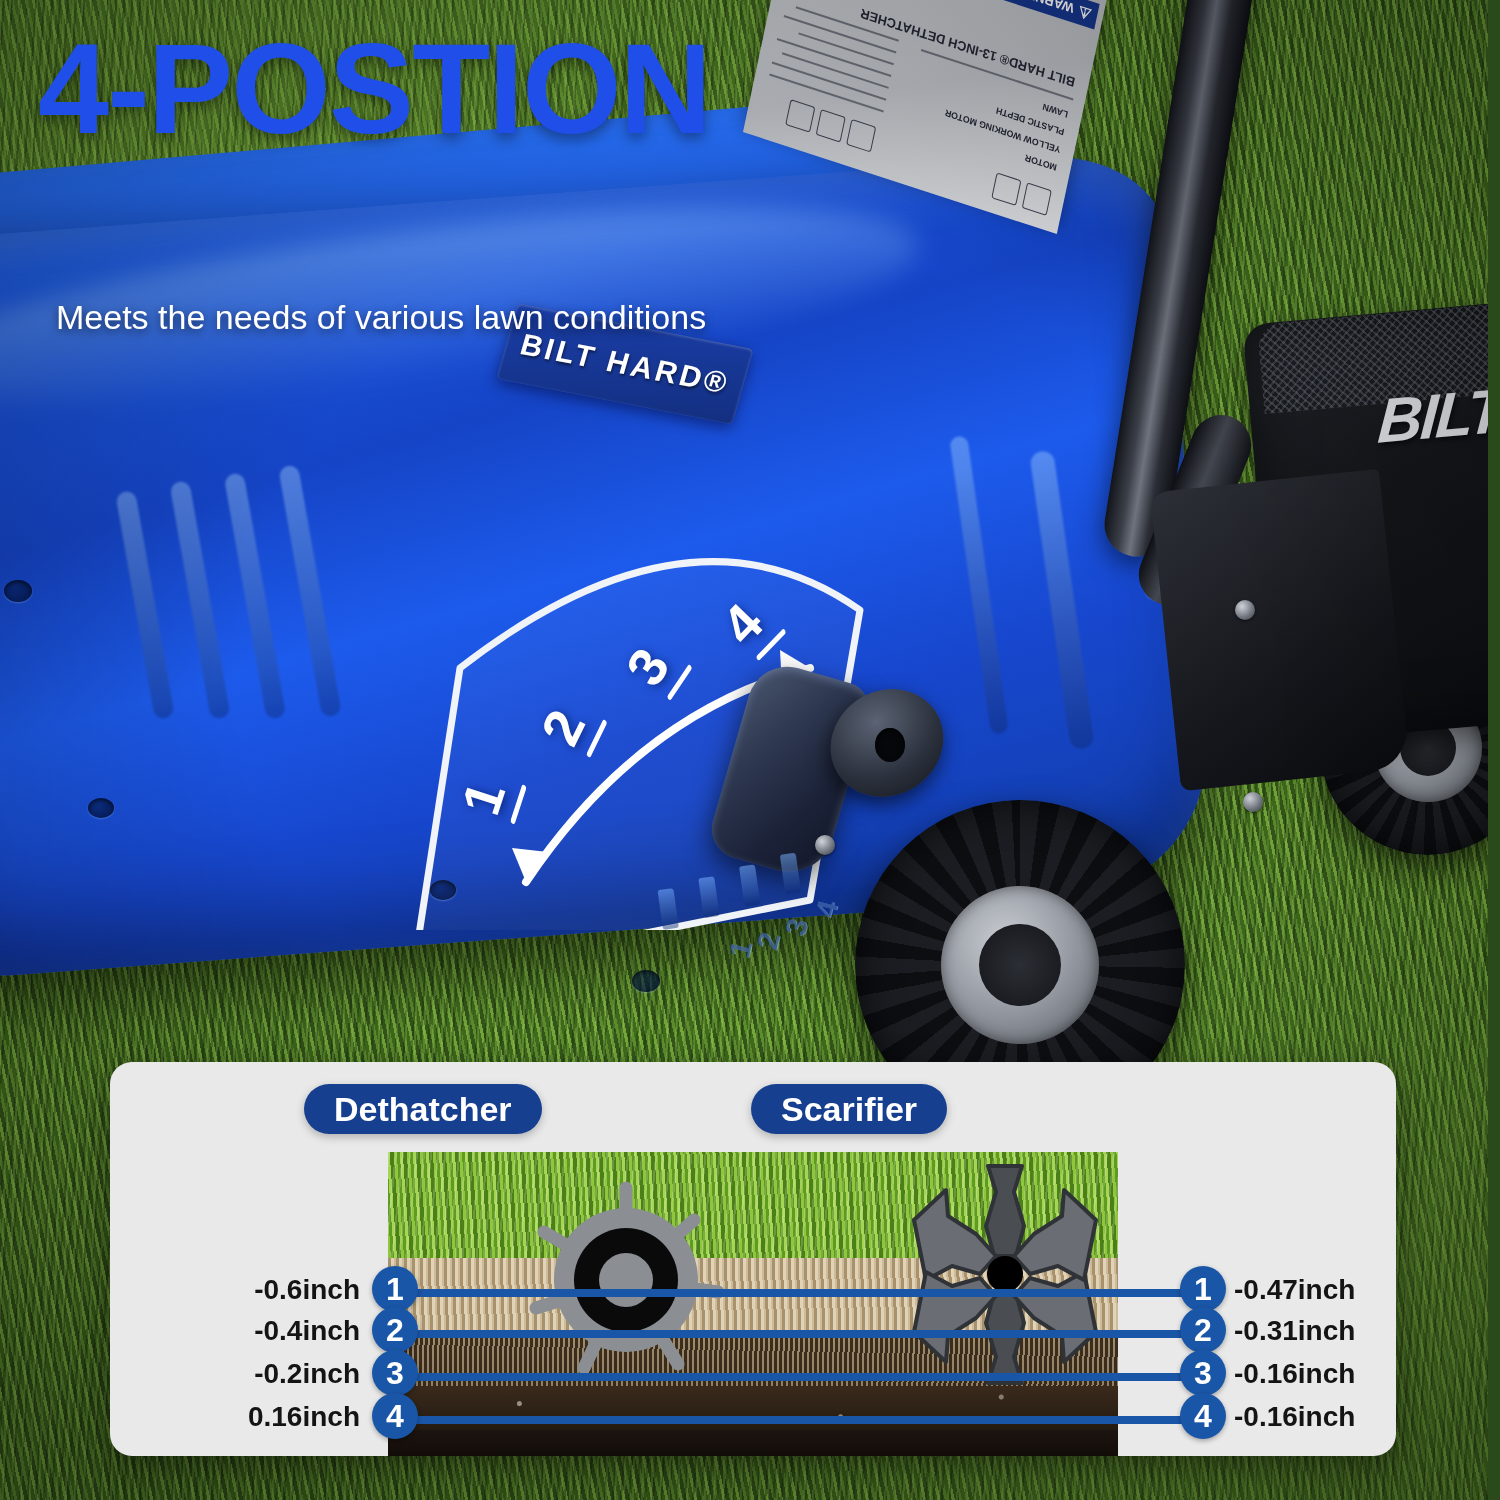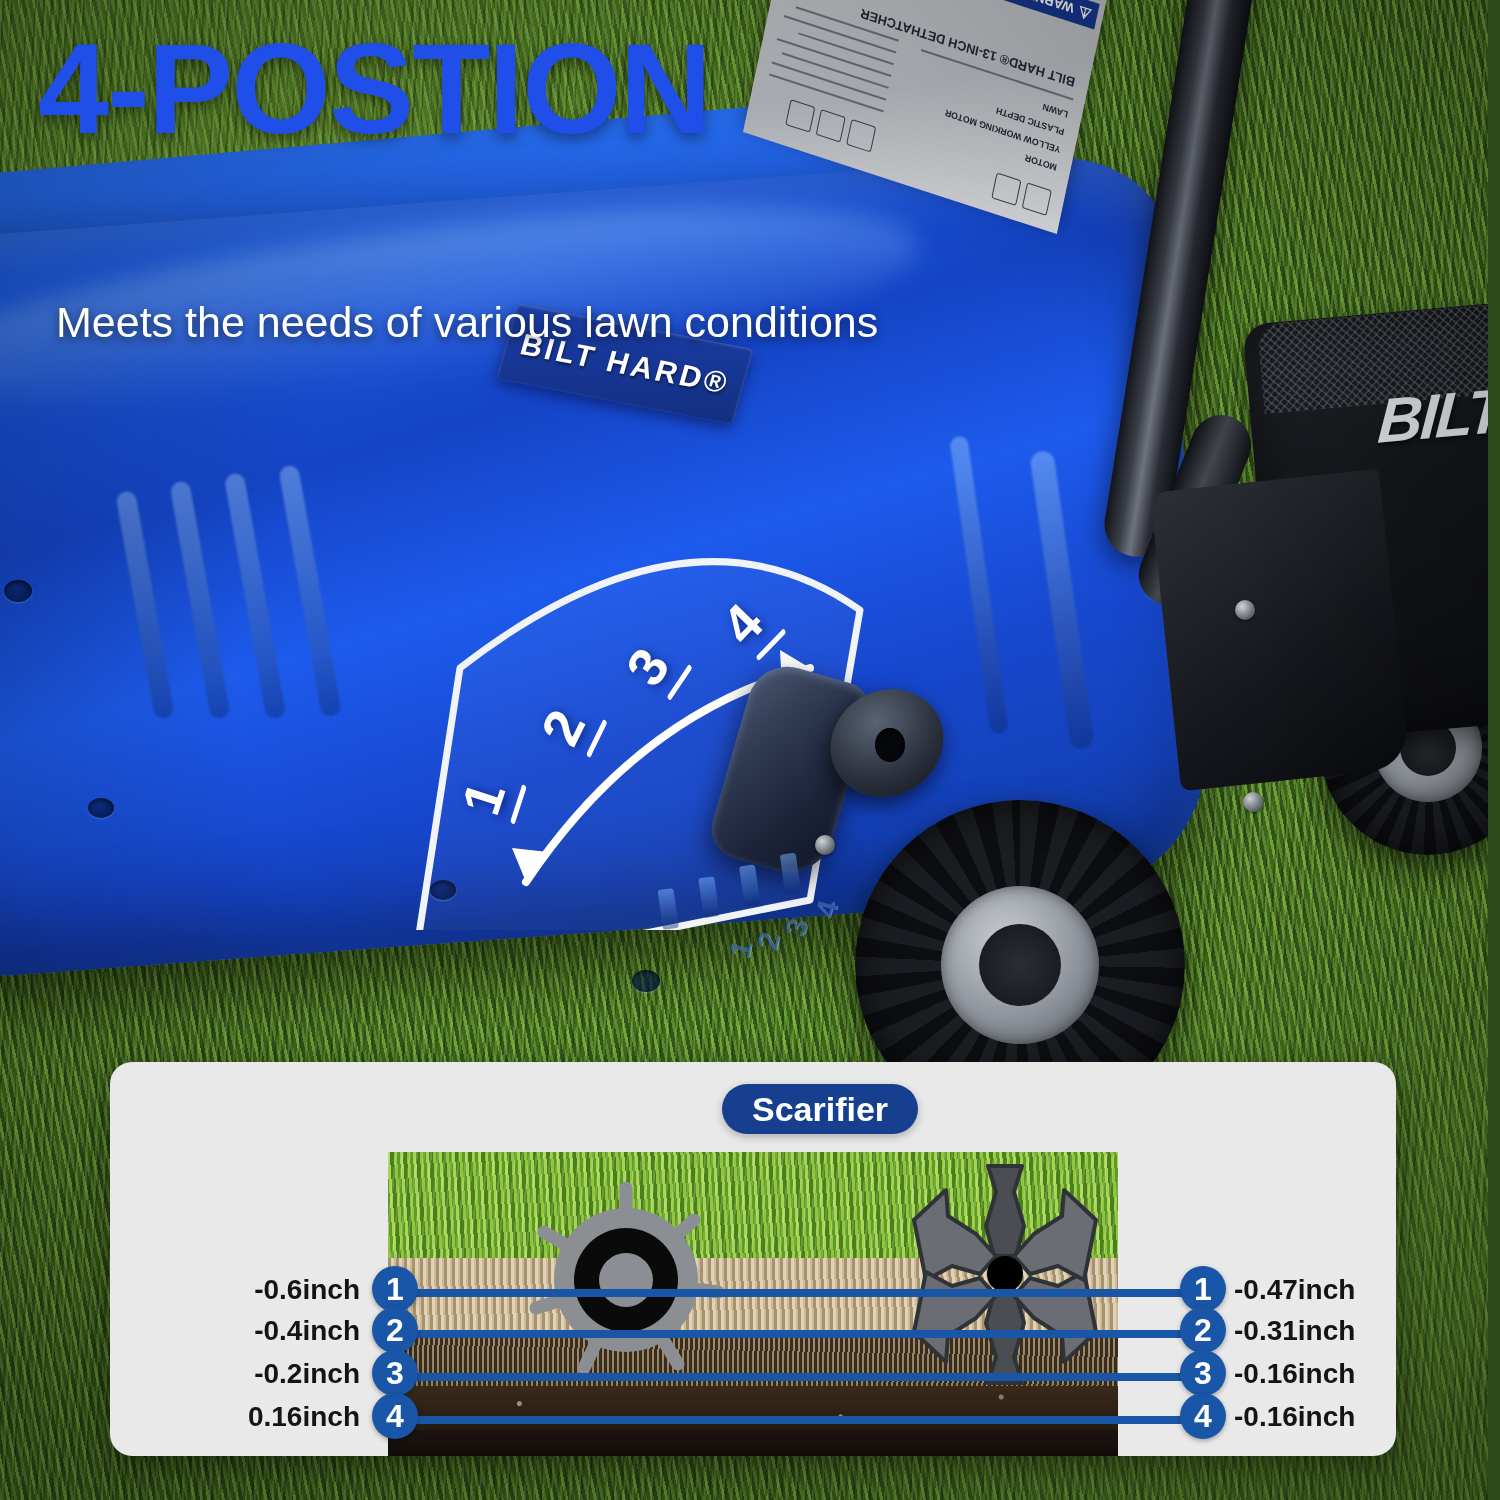--- a/index.html
+++ b/index.html
@@ -214,41 +214,41 @@
     text-shadow:0 5px 14px rgba(0,0,0,.40);
   }
   .subhead{
     position:absolute; left:62px; top:176px;
     font-size:76px; font-weight:bold; letter-spacing:1px;
     color:#ffffff; line-height:1;
     text-shadow:0 4px 14px rgba(0,0,0,.55);
   }
   .tagline{
     position:absolute; left:56px; top:298px;
-    font-size:43px; color:#ffffff; font-weight:normal;
+    font-size:34px; color:#ffffff; font-weight:normal;
     text-shadow:0 3px 10px rgba(0,0,0,.6);
   }
 
   
   .panel{
     position:absolute; left:110px; top:1062px; width:1286px; height:394px;
     background:#e9e9e9; border-radius:22px;
     box-shadow:0 10px 34px rgba(0,0,0,.45);
     overflow:hidden;
   }
   .pill{
     position:absolute; top:22px; height:50px;
     background:#16408f; border-radius:26px;
     display:flex; align-items:center; justify-content:center;
     padding:0 30px;
     box-shadow:0 3px 8px rgba(0,0,0,.25);
   }
   .pill span{ color:#fff; font-weight:bold; font-size:34px; white-space:nowrap; }
   .pill-l{ left:194px; }
-  .pill-r{ left:612px;justify-content:flex-end; }
+  .pill-r{ left:641px;justify-content:flex-end; }
 
   
   .soil{
     position:absolute; left:278px; top:90px; width:730px; height:304px;
     overflow:hidden;
   }
   .layer{ position:absolute; left:0; width:100%; }
   .lay-grass{
     top:0; height:106px;
     background:
@@ -420,20 +420,23 @@
     <div class="molded" style="left:858px; top:912px; transform:rotate(-76deg);">4</div>
   </div>
 
   <div class="vignette"></div>
 
   <div class="headline">4-POSTION</div>
   <div class="tagline">Meets the needs of various lawn conditions</div>
 
   <div class="panel">
 
+    <div class="pill pill-l">
+      <span>Dethatcher</span>
+    </div>
     <div class="pill pill-r">
       <span>Scarifier</span>
     </div>
 
     <div class="soil">
       <div class="layer lay-grass"></div>
       <div class="layer lay-thatch"></div>
       <div class="layer lay-root"></div>
       <div class="layer lay-soil"></div>
       <div class="layer lay-deep"></div>

